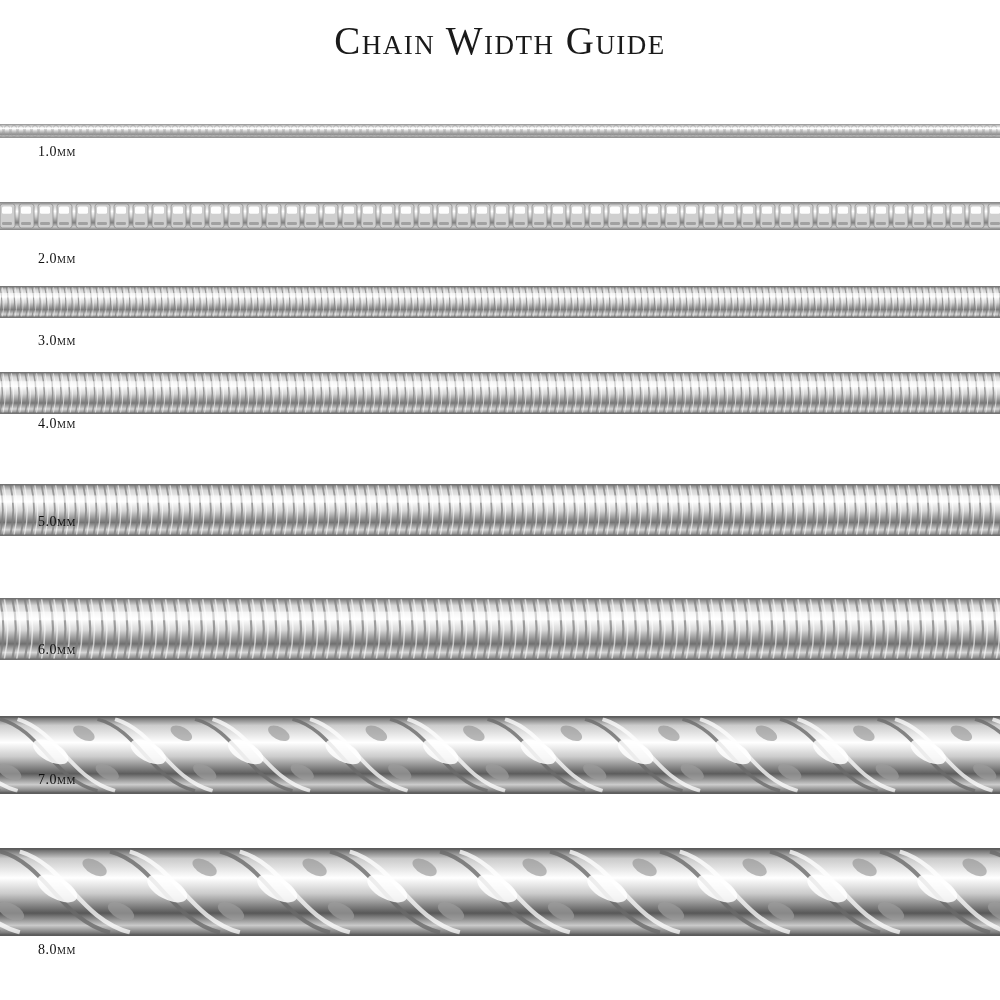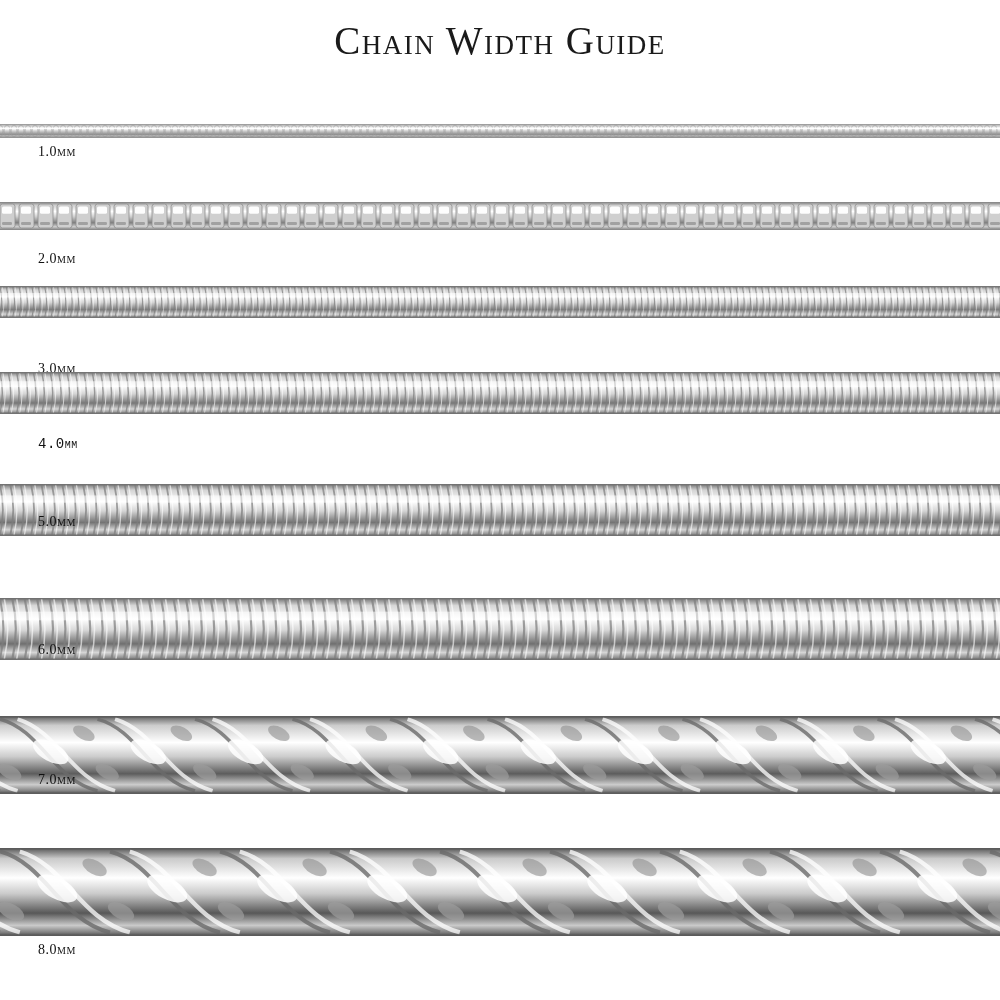--- a/index.html
+++ b/index.html
@@ -845,21 +845,21 @@
             <path d="M994.2399999999975,1 Q997.7599999999975,16 994.2399999999975,31" stroke="#ffffff" stroke-width="0.8" fill="none" opacity="0.6"></path>
             <path d="M998.3999999999975,1 Q1001.9199999999975,16 998.3999999999975,31" stroke="#7d7d7d" stroke-width="1.12" fill="none" opacity="0.72"></path>
             <path d="M1000.6399999999975,1 Q1004.1599999999975,16 1000.6399999999975,31" stroke="#ffffff" stroke-width="0.8" fill="none" opacity="0.6"></path>
             <path d="M1004.7999999999975,1 Q1008.3199999999974,16 1004.7999999999975,31" stroke="#7d7d7d" stroke-width="1.12" fill="none" opacity="0.72"></path>
             <path d="M1007.0399999999975,1 Q1010.5599999999974,16 1007.0399999999975,31" stroke="#ffffff" stroke-width="0.8" fill="none" opacity="0.6"></path>
           </g>
           <rect x="0" y="7.04" width="1000" height="4.48" fill="#ffffff" opacity="0.55"></rect>
           <rect x="0" y="0" width="1000" height="1.4" fill="#6e6e6e" opacity="0.65"></rect>
           <rect x="0" y="30.4" width="1000" height="1.6" fill="#6e6e6e" opacity="0.7"></rect>
         </svg></div>
-      <div class="chain-label" style="top: 333px; margin-top: 28px;">3.0mm</div>
+      <div class="chain-label" style="top: 333px;">3.0mm</div>
     </div>
     <div class="chain-row">
       <div class="chain-strip" style="top: 372px; height: 42px;"><svg width="1000" height="42" viewBox="0 0 1000 42">
           <defs>
             <linearGradient id="grad-4-0mm" x1="0" y1="0" x2="0" y2="1">
               <stop offset="0%" stop-color="#767676" stop-opacity="1"></stop>
               <stop offset="12%" stop-color="#d4d4d4" stop-opacity="1"></stop>
               <stop offset="34%" stop-color="#ffffff" stop-opacity="1"></stop>
               <stop offset="52%" stop-color="#d4d4d4" stop-opacity="1"></stop>
               <stop offset="74%" stop-color="#767676" stop-opacity="1"></stop>
@@ -1111,21 +1111,21 @@
             <path d="M994.1399999999982,1 Q998.7599999999981,21 994.1399999999982,41" stroke="#ffffff" stroke-width="1.05" fill="none" opacity="0.6"></path>
             <path d="M999.5999999999981,1 Q1004.2199999999981,21 999.5999999999981,41" stroke="#7d7d7d" stroke-width="1.4700000000000002" fill="none" opacity="0.72"></path>
             <path d="M1002.5399999999981,1 Q1007.159999999998,21 1002.5399999999981,41" stroke="#ffffff" stroke-width="1.05" fill="none" opacity="0.6"></path>
             <path d="M1007.9999999999981,1 Q1012.6199999999981,21 1007.9999999999981,41" stroke="#7d7d7d" stroke-width="1.4700000000000002" fill="none" opacity="0.72"></path>
             <path d="M1010.9399999999981,1 Q1015.559999999998,21 1010.9399999999981,41" stroke="#ffffff" stroke-width="1.05" fill="none" opacity="0.6"></path>
           </g>
           <rect x="0" y="9.24" width="1000" height="5.880000000000001" fill="#ffffff" opacity="0.55"></rect>
           <rect x="0" y="0" width="1000" height="1.4" fill="#6e6e6e" opacity="0.65"></rect>
           <rect x="0" y="40.4" width="1000" height="1.6" fill="#6e6e6e" opacity="0.7"></rect>
         </svg></div>
-      <div class="chain-label" style="top: 436px; font-family: Liberation Mono, monospace;">4.0mm</div>
+      <div class="chain-label" style="top: 416px;">4.0mm</div>
     </div>
     <div class="chain-row">
       <div class="chain-strip" style="top: 484px; height: 52px;"><svg width="1000" height="52" viewBox="0 0 1000 52">
           <defs>
             <linearGradient id="grad-5-0mm" x1="0" y1="0" x2="0" y2="1">
               <stop offset="0%" stop-color="#737373" stop-opacity="1"></stop>
               <stop offset="12%" stop-color="#d4d4d4" stop-opacity="1"></stop>
               <stop offset="34%" stop-color="#ffffff" stop-opacity="1"></stop>
               <stop offset="52%" stop-color="#d4d4d4" stop-opacity="1"></stop>
               <stop offset="74%" stop-color="#737373" stop-opacity="1"></stop>

